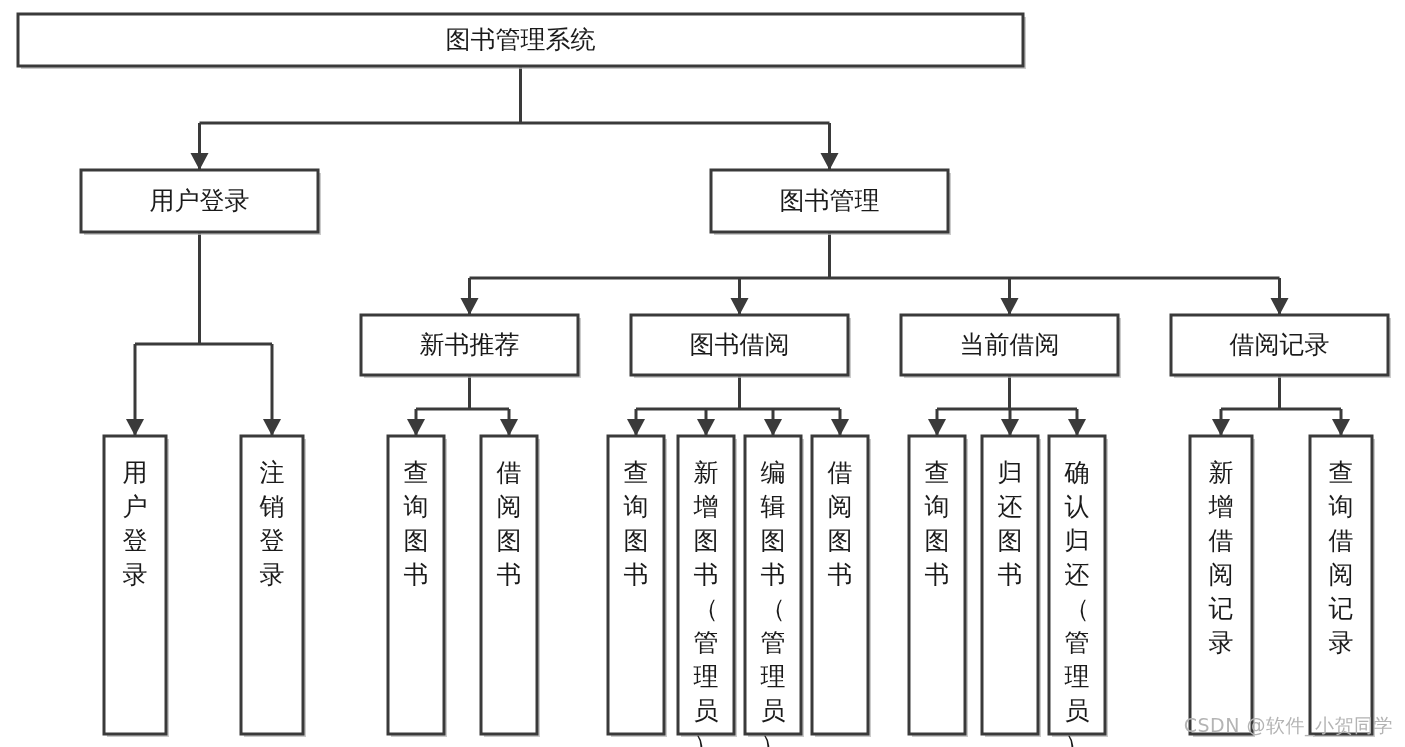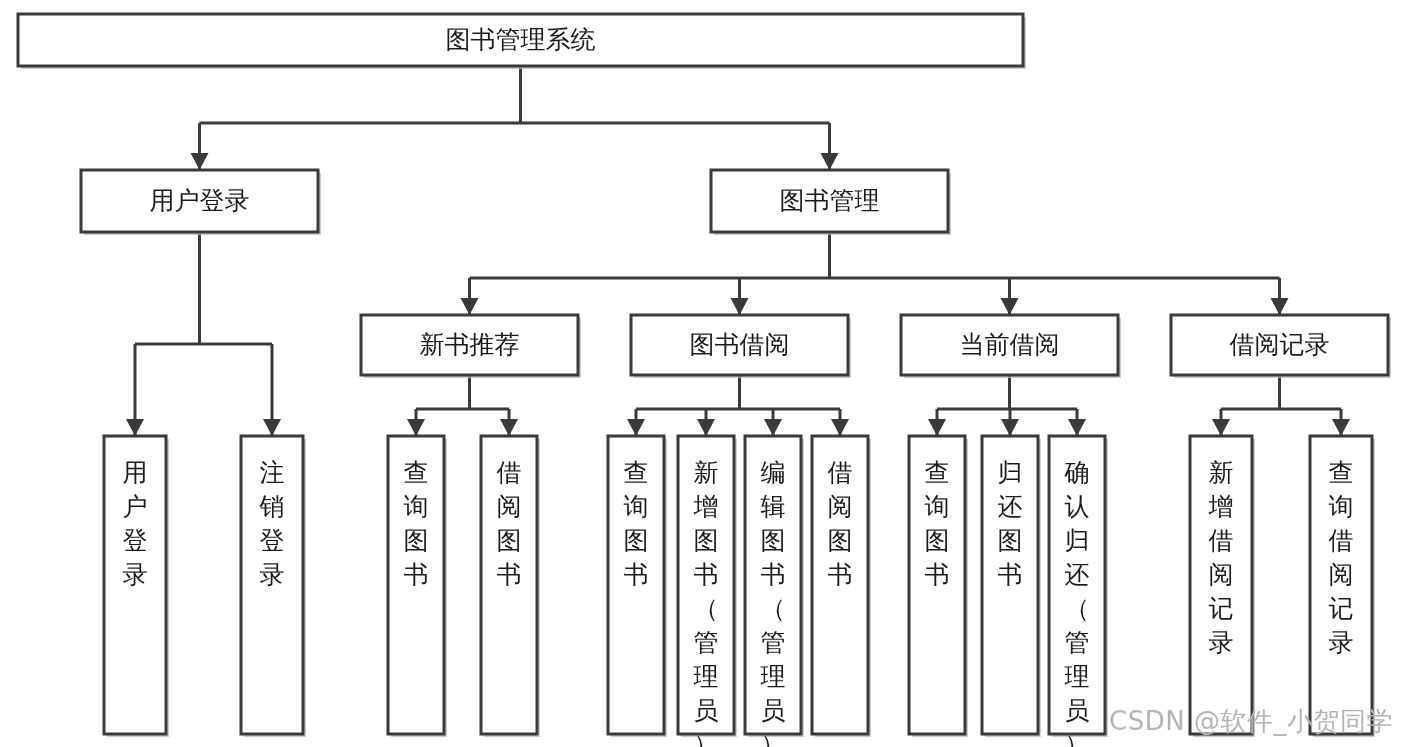--- a/index.html
+++ b/index.html
@@ -52,21 +52,21 @@
     fill: #1a1a1a;
     font-family: "DejaVu Sans", "Liberation Sans", sans-serif;
     font-size: 25px;
     text-anchor: middle;
   }
   .watermark {
     position: absolute;
     right: 12px;
     bottom: 8px;
     font-family: "DejaVu Sans", "Liberation Sans", sans-serif;
-    font-size: 26px;
+    font-size: 19px;
     color: #b4b4b4;
     letter-spacing: 0.5px;
     white-space: nowrap;
     user-select: none;
   }
 </style>
 </head>
 <body>
 
 <div id="diagram-root">

